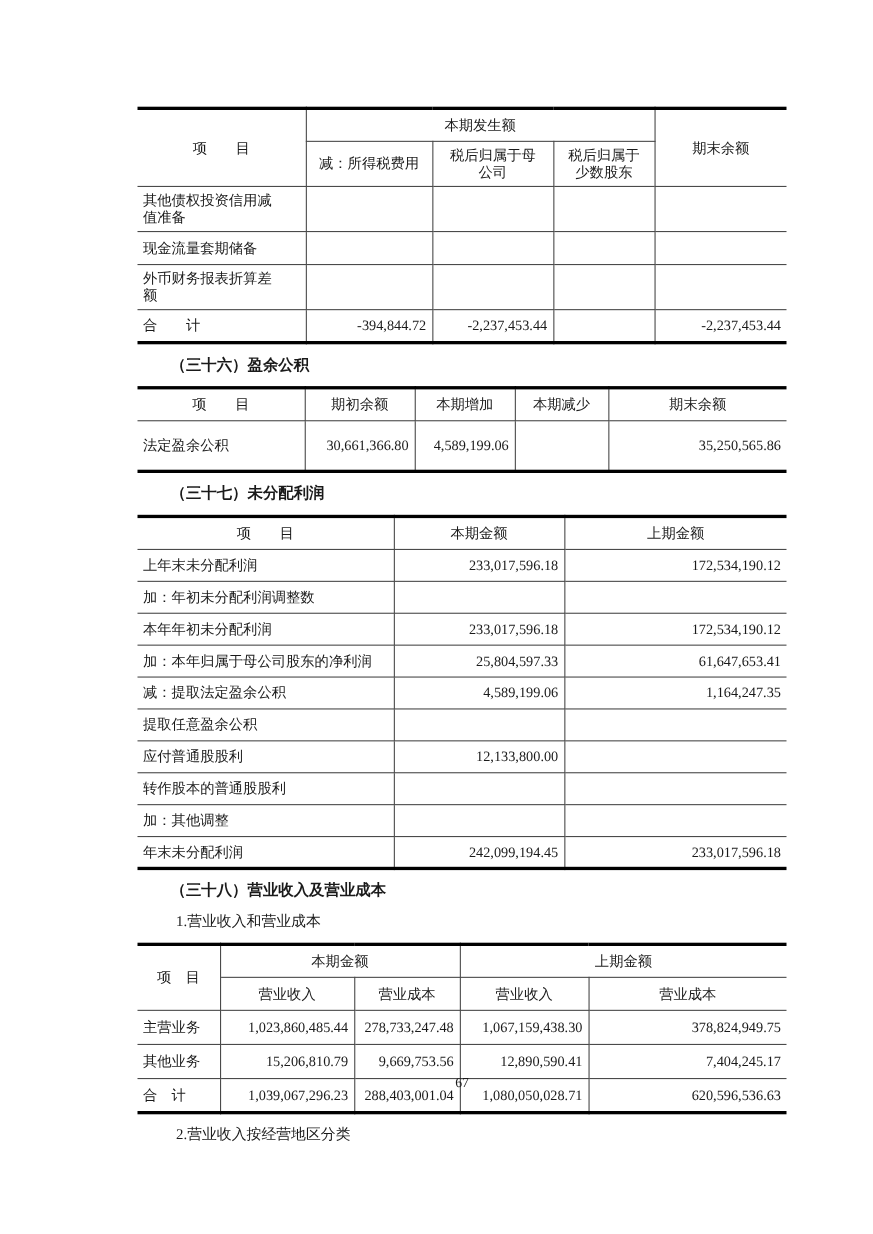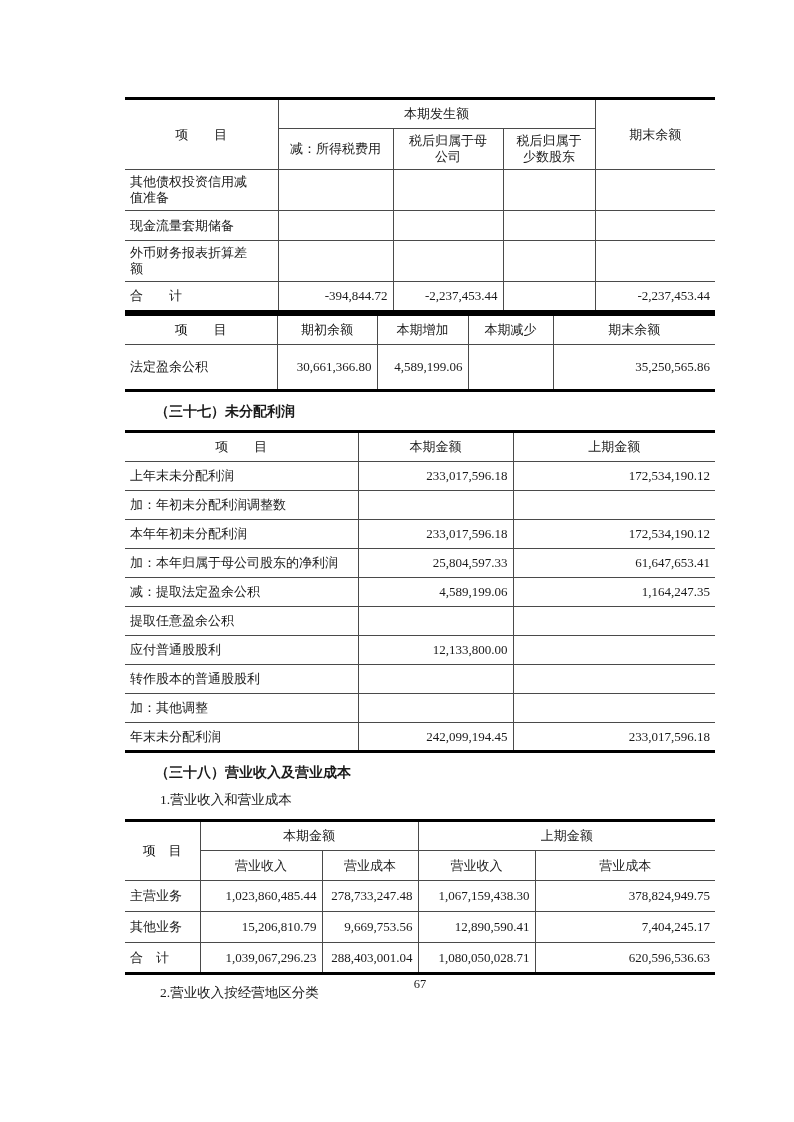--- a/index.html
+++ b/index.html
@@ -121,20 +121,21 @@
       <tr>
         <td class="center">合　　计</td>
         <td class="num">-394,844.72</td>
         <td class="num">-2,237,453.44</td>
         <td class="num"></td>
         <td class="num">-2,237,453.44</td>
       </tr>
     </tbody>
   </table>
 
+  <h3 class="sec">（三十六）盈余公积</h3>
   <table class="t t2">
     <colgroup>
       <col style="width:152px">
         <col style="width:100px">
         <col style="width:91px">
         <col style="width:85px">
         <col style="width:162px">
     </colgroup>
     <tbody>
       <tr>

